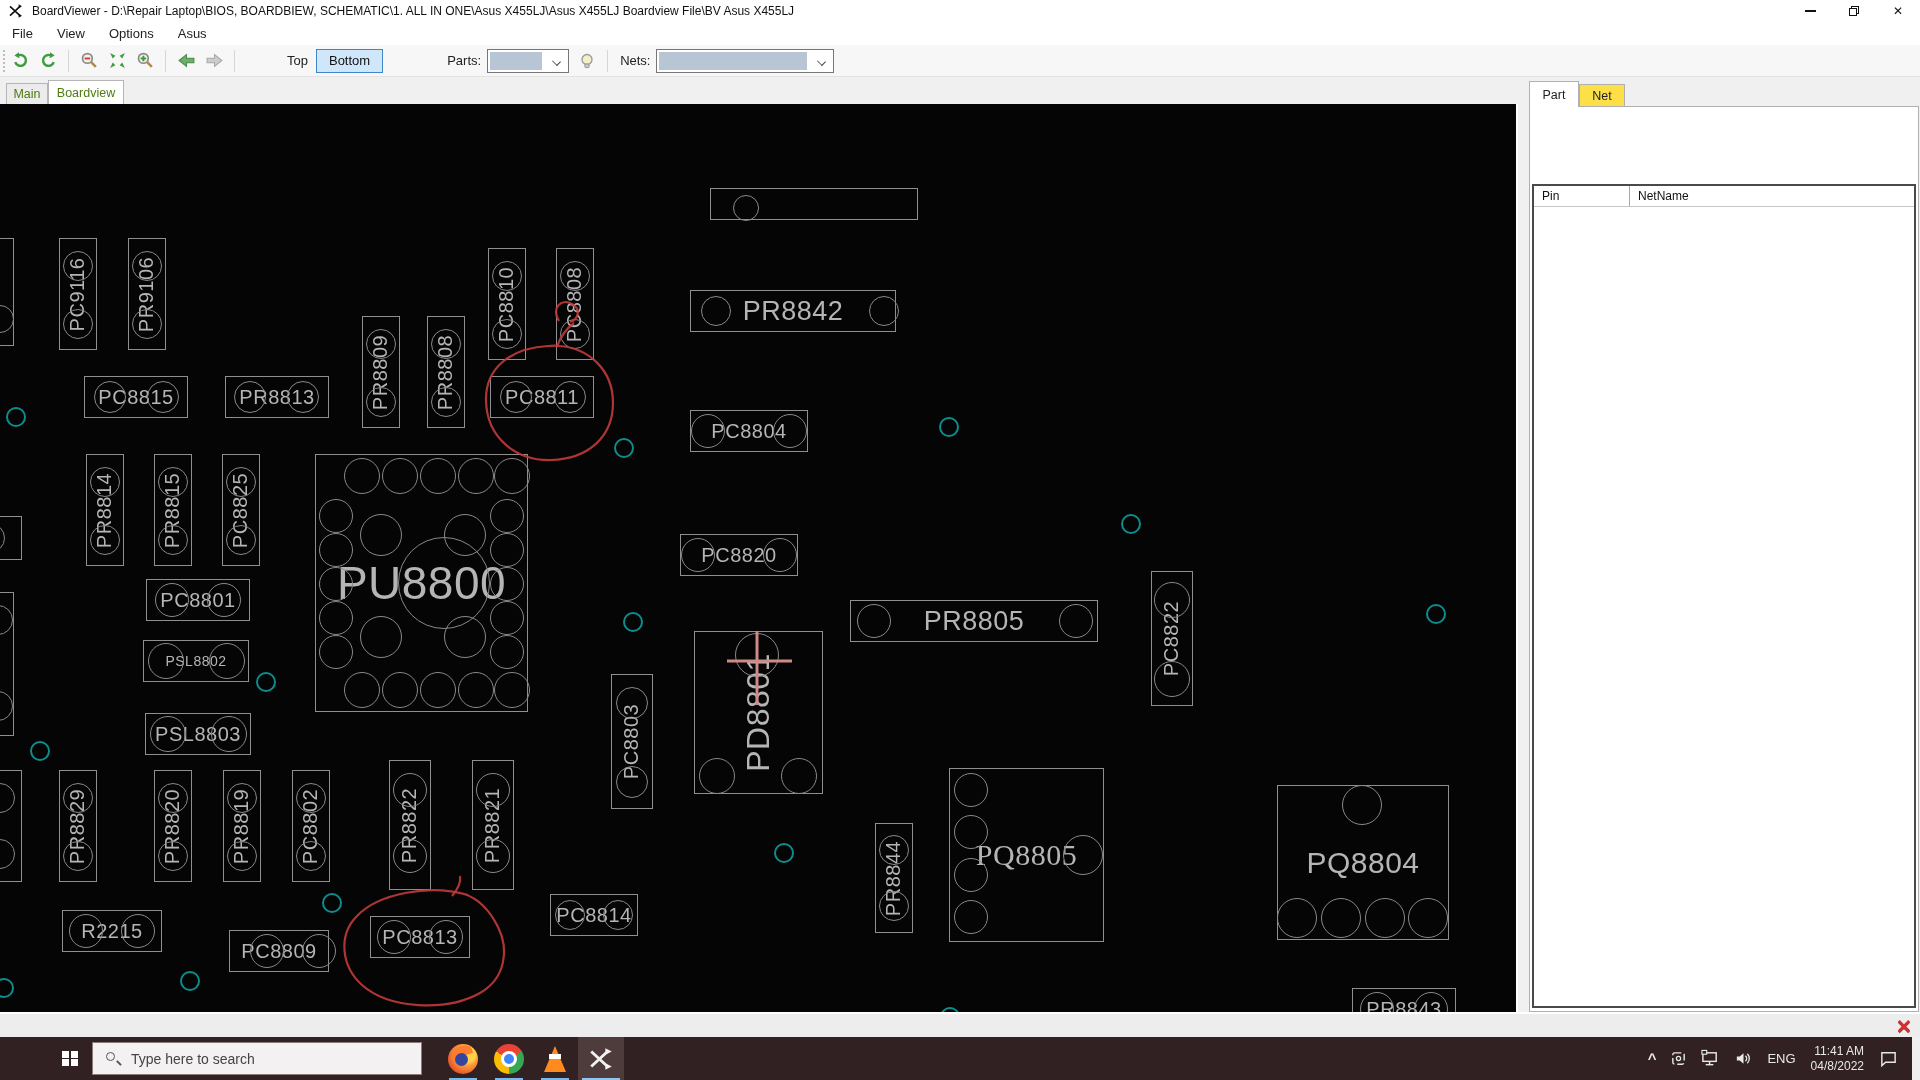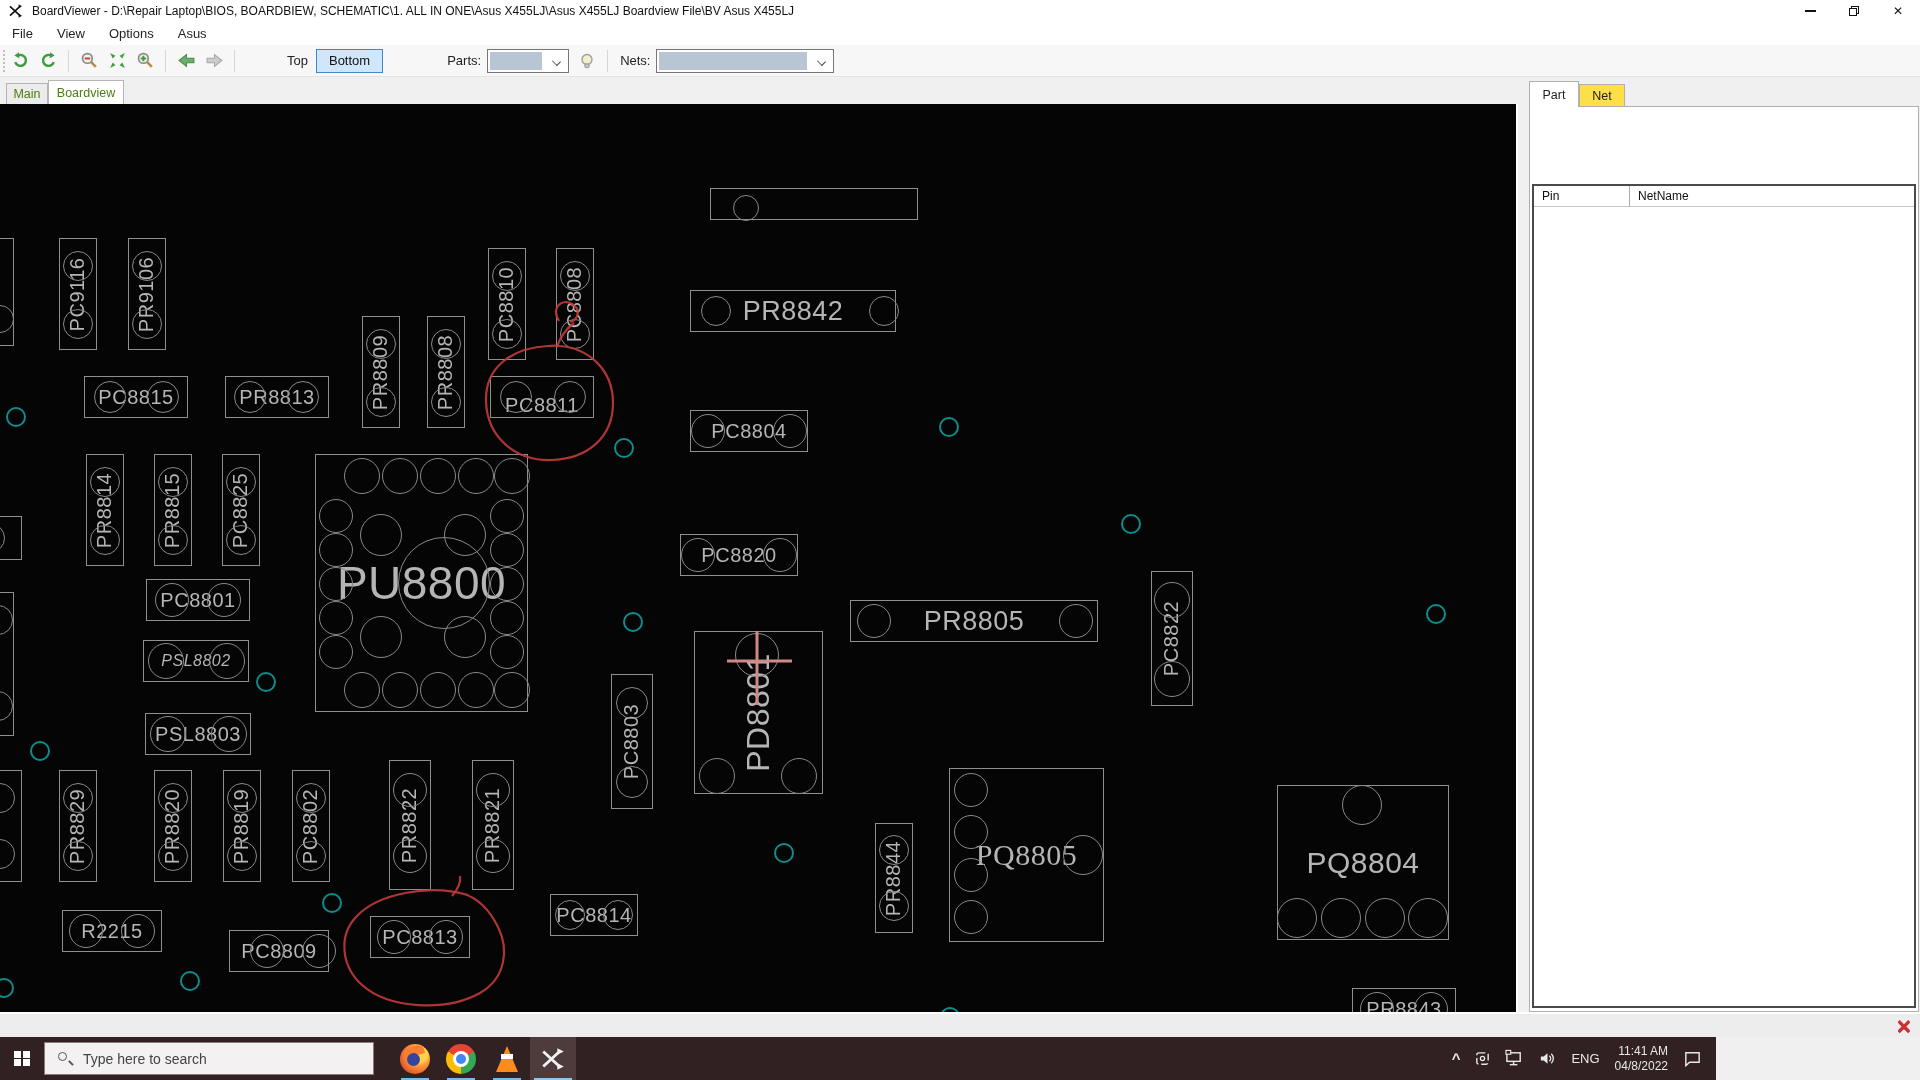--- a/index.html
+++ b/index.html
@@ -55,21 +55,21 @@
   #pin-grid{position:absolute;left:2px;top:77px;width:384px;height:824px;border:2px solid #4a4a4a;background:#fff;}
   #pin-grid .hdr{display:flex;height:21px;border-bottom:1px solid #c6c6c6;font-size:12px;color:#111;}
   #pin-grid .hdr .c1{width:96px;padding:3px 0 0 8px;border-right:1px solid #a8a8a8;}
   #pin-grid .hdr .c2{flex:1;padding:3px 0 0 8px;}
 
   
   #statusstrip{position:absolute;left:0;top:1012px;width:1920px;height:25px;background:#ededed;border-top:2px solid #fff;}
   #float-close{position:absolute;right:8px;top:1px;font-size:19px;font-weight:700;color:#d62f2f;text-shadow:0 1px 0 #933;}
 
   
-  #taskbar{position:absolute;left:0;top:1037px;width:1716px;height:43px;background:#312122;display:flex;align-items:center;color:#e8e8e8;}
+  #taskbar{position:absolute;left:0;top:1037px;width:1912px;height:43px;background:#312122;display:flex;align-items:center;color:#e8e8e8;padding-left:48px;}
   #start{width:44px;height:43px;display:flex;align-items:center;justify-content:center;}
   .winlogo{display:grid;grid-template-columns:7px 7px;grid-template-rows:7px 7px;gap:1.5px;}
   .winlogo span{background:#fff;}
   #searchbox{width:330px;height:33px;background:#f3f1f1;border:1px solid #8a7a7a;display:flex;align-items:center;}
   #searchbox .mag{position:relative;width:16px;height:16px;margin:0 8px 0 12px;}
   #searchbox .mag i{position:absolute;left:1px;top:1px;width:9px;height:9px;border:1.7px solid #555;border-radius:50%;}
   #searchbox .mag b{position:absolute;left:11px;top:11px;width:6px;height:1.8px;background:#555;transform:rotate(45deg);}
   #searchbox input{border:none;outline:none;background:transparent;font-size:14px;color:#333;width:260px;}
   #searchbox input::placeholder{color:#444;}
   .tb-app{width:46px;height:43px;display:flex;align-items:center;justify-content:center;position:relative;}
@@ -230,21 +230,21 @@
       <div class="comp" style="left: 84px; top: 272px; width: 104px; height: 42px;">
         <span class="lbl" style="font-size: 20px;">PC8815</span>
       </div>
       <div class="pad" style="left: 94px; top: 277px; width: 32px; height: 32px;"></div>
       <div class="pad" style="left: 147px; top: 277px; width: 32px; height: 32px;"></div>
       <div class="comp" style="left: 225px; top: 272px; width: 104px; height: 42px;">
         <span class="lbl" style="font-size: 20px;">PR8813</span>
       </div>
       <div class="pad" style="left: 234px; top: 277px; width: 32px; height: 32px;"></div>
       <div class="pad" style="left: 287px; top: 277px; width: 32px; height: 32px;"></div>
-      <div class="comp" style="left: 490px; top: 272px; width: 104px; height: 42px; align-items: flex-end;">
+      <div class="comp" style="left: 490px; top: 272px; width: 104px; height: 42px;">
         <span class="lbl" style="font-size: 20px;">PC8811</span>
       </div>
       <div class="pad" style="left: 500px; top: 277px; width: 32px; height: 32px;"></div>
       <div class="pad" style="left: 554px; top: 277px; width: 32px; height: 32px;"></div>
       <div class="comp" style="left: 690px; top: 186px; width: 206px; height: 42px;">
         <span class="lbl" style="font-size: 27px;">PR8842</span>
       </div>
       <div class="pad" style="left: 701px; top: 192px; width: 30px; height: 30px;"></div>
       <div class="pad" style="left: 869px; top: 192px; width: 30px; height: 30px;"></div>
       <div class="comp" style="left: 690px; top: 306px; width: 118px; height: 42px;">
@@ -261,21 +261,21 @@
         <span class="lbl" style="font-size: 27px;">PR8805</span>
       </div>
       <div class="pad" style="left: 857px; top: 500px; width: 34px; height: 34px;"></div>
       <div class="pad" style="left: 1059px; top: 500px; width: 34px; height: 34px;"></div>
       <div class="comp" style="left: 146px; top: 475px; width: 104px; height: 42px;">
         <span class="lbl" style="font-size: 20px;">PC8801</span>
       </div>
       <div class="pad" style="left: 155px; top: 479px; width: 34px; height: 34px;"></div>
       <div class="pad" style="left: 207px; top: 479px; width: 34px; height: 34px;"></div>
       <div class="comp" style="left: 143px; top: 536px; width: 106px; height: 42px;">
-        <span class="lbl" style="font-size: 16px; font-style: italic;">PSL8802</span>
+        <span class="lbl" style="font-size: 14px;">PSL8802</span>
       </div>
       <div class="pad" style="left: 148px; top: 539px; width: 36px; height: 36px;"></div>
       <div class="pad" style="left: 209px; top: 539px; width: 36px; height: 36px;"></div>
       <div class="comp" style="left: 145px; top: 609px; width: 106px; height: 42px;">
         <span class="lbl" style="font-size: 20px;">PSL8803</span>
       </div>
       <div class="pad" style="left: 150px; top: 612px; width: 36px; height: 36px;"></div>
       <div class="pad" style="left: 211px; top: 612px; width: 36px; height: 36px;"></div>
       <div class="comp" style="left: 86px; top: 350px; width: 38px; height: 112px;">
         <span class="lbl v" style="font-size: 20px;">PR8814</span>

